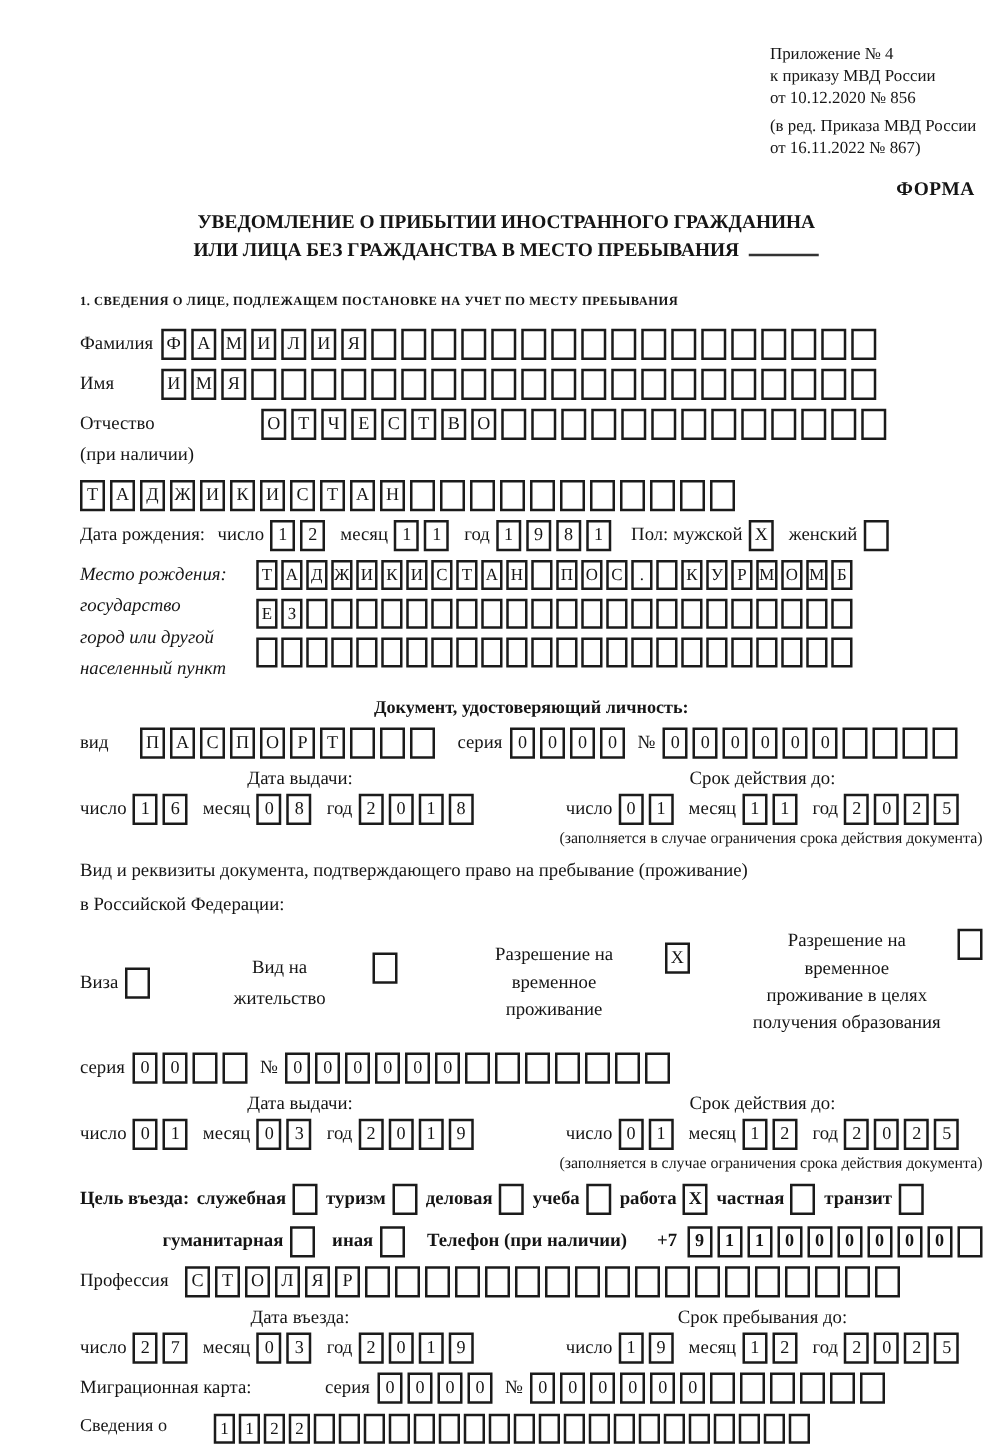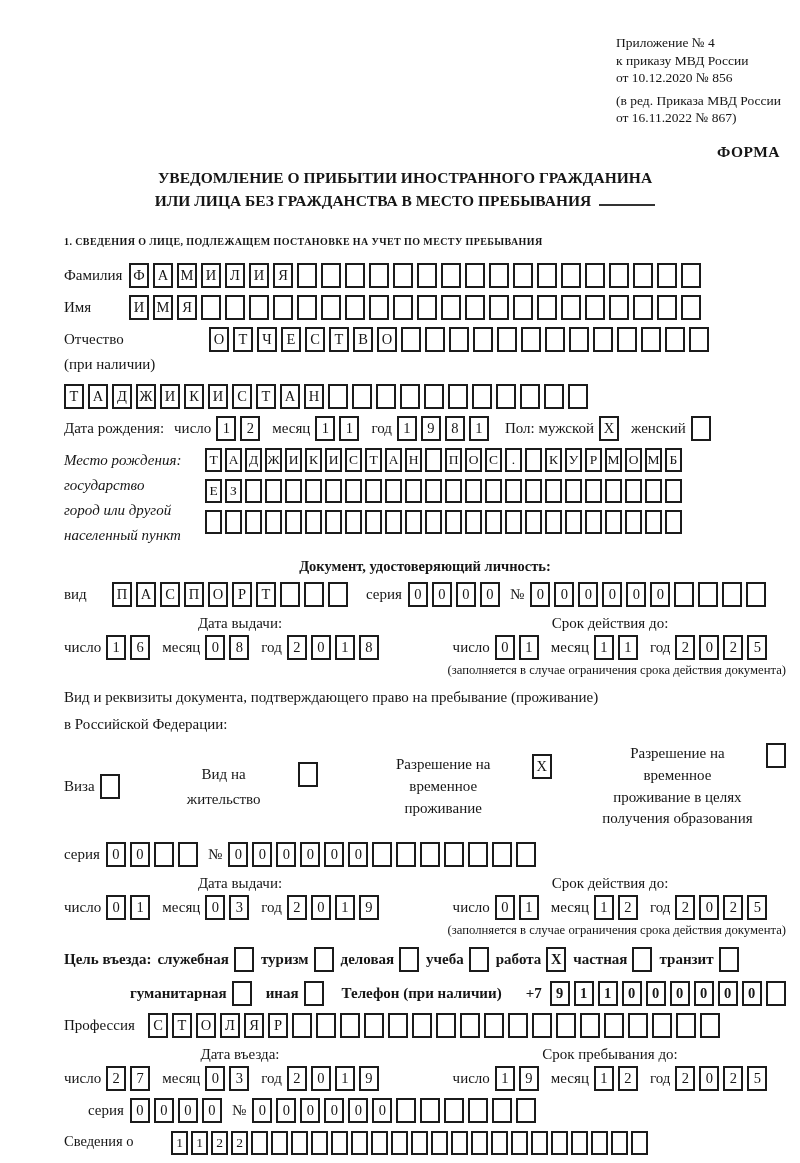--- a/index.html
+++ b/index.html
@@ -717,20 +717,21 @@
               <span class="cell">0</span>
               <span class="cell">2</span>
               <span class="cell">5</span>
             </span>
           </div>
       </div>
     </div>
   </div>
 
   <div class="frow" style="align-items:center">
+    <span class="lbl" style="width:172px">Миграционная карта:</span>
     <span class="lbl mr6" style="margin-left:24px">серия</span>
     <span class="cells">
         <span class="cell">0</span>
         <span class="cell">0</span>
         <span class="cell">0</span>
         <span class="cell">0</span>
       </span>
     <span class="lbl ml6 mr6">№</span>
     <span class="cells">
         <span class="cell">0</span>

